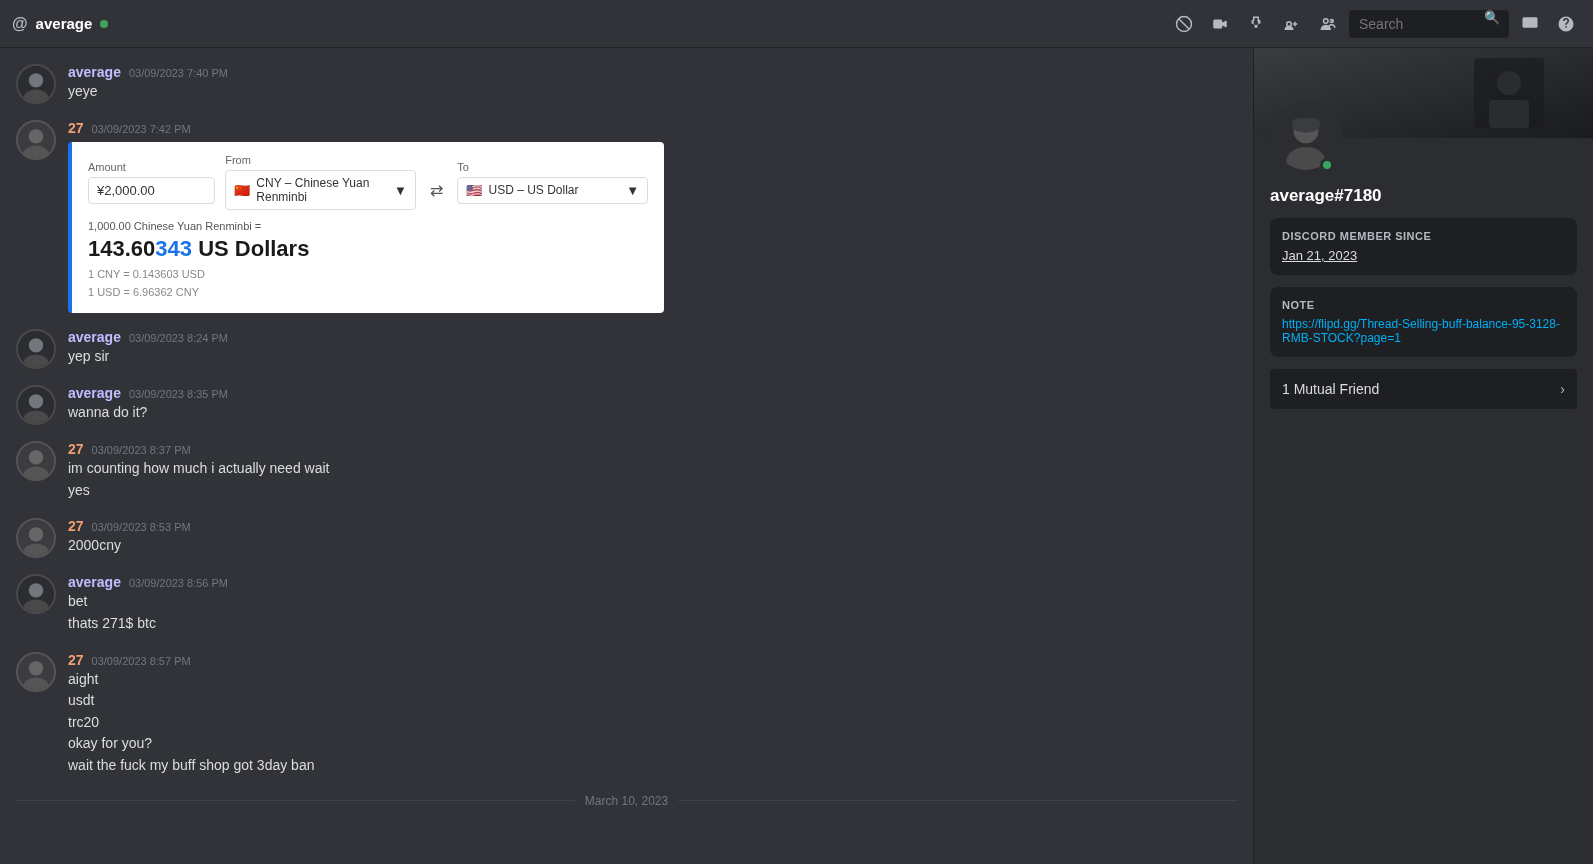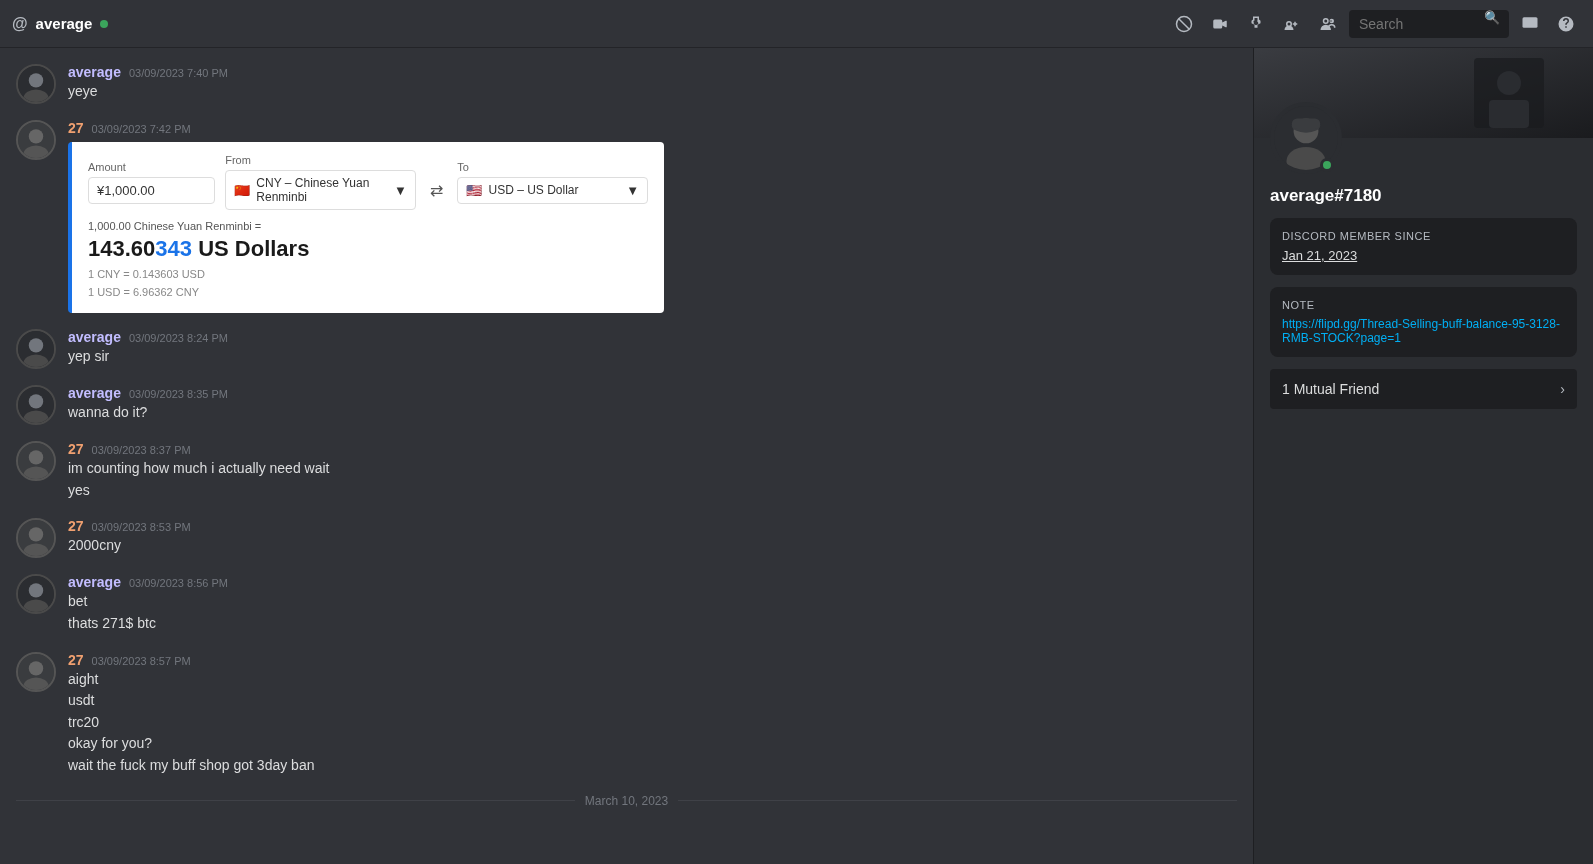--- a/index.html
+++ b/index.html
@@ -278,21 +278,21 @@
       margin-bottom: 12px;
     }
     .profile-section {
       background: #1e1f22;
       border-radius: 8px;
       padding: 12px;
       margin-bottom: 12px;
     }
     .profile-section-title {
       font-size: 11px;
-      font-weight: 400;
+      font-weight: 700;
       color: #b5bac1;
       text-transform: uppercase;
       letter-spacing: 0.5px;
       margin-bottom: 6px;
     }
     .profile-section-value {
       font-size: 13px;
       color: #dcddde;
       text-decoration: underline;
     }
@@ -401,21 +401,21 @@
         <div class="message-content">
           <div class="message-header">
             <span class="username-27">27</span>
             <span class="timestamp">03/09/2023 7:42 PM</span>
           </div>
 
           <div class="converter-embed">
             <div class="converter-row">
               <div class="converter-input-group">
                 <div class="converter-label">Amount</div>
-                <div class="converter-input">¥1,000.00</div>
+                <div class="converter-input">¥2,000.00</div>
               </div>
               <div class="converter-select-group">
                 <div class="converter-label">From</div>
                 <div class="converter-select">
                   <span>🇨🇳</span>
                   <span style="font-size:12px;">CNY – Chinese Yuan Renminbi</span>
                   <span style="margin-left:auto;">▼</span>
                 </div>
               </div>
               <button class="swap-btn">⇄</button>

